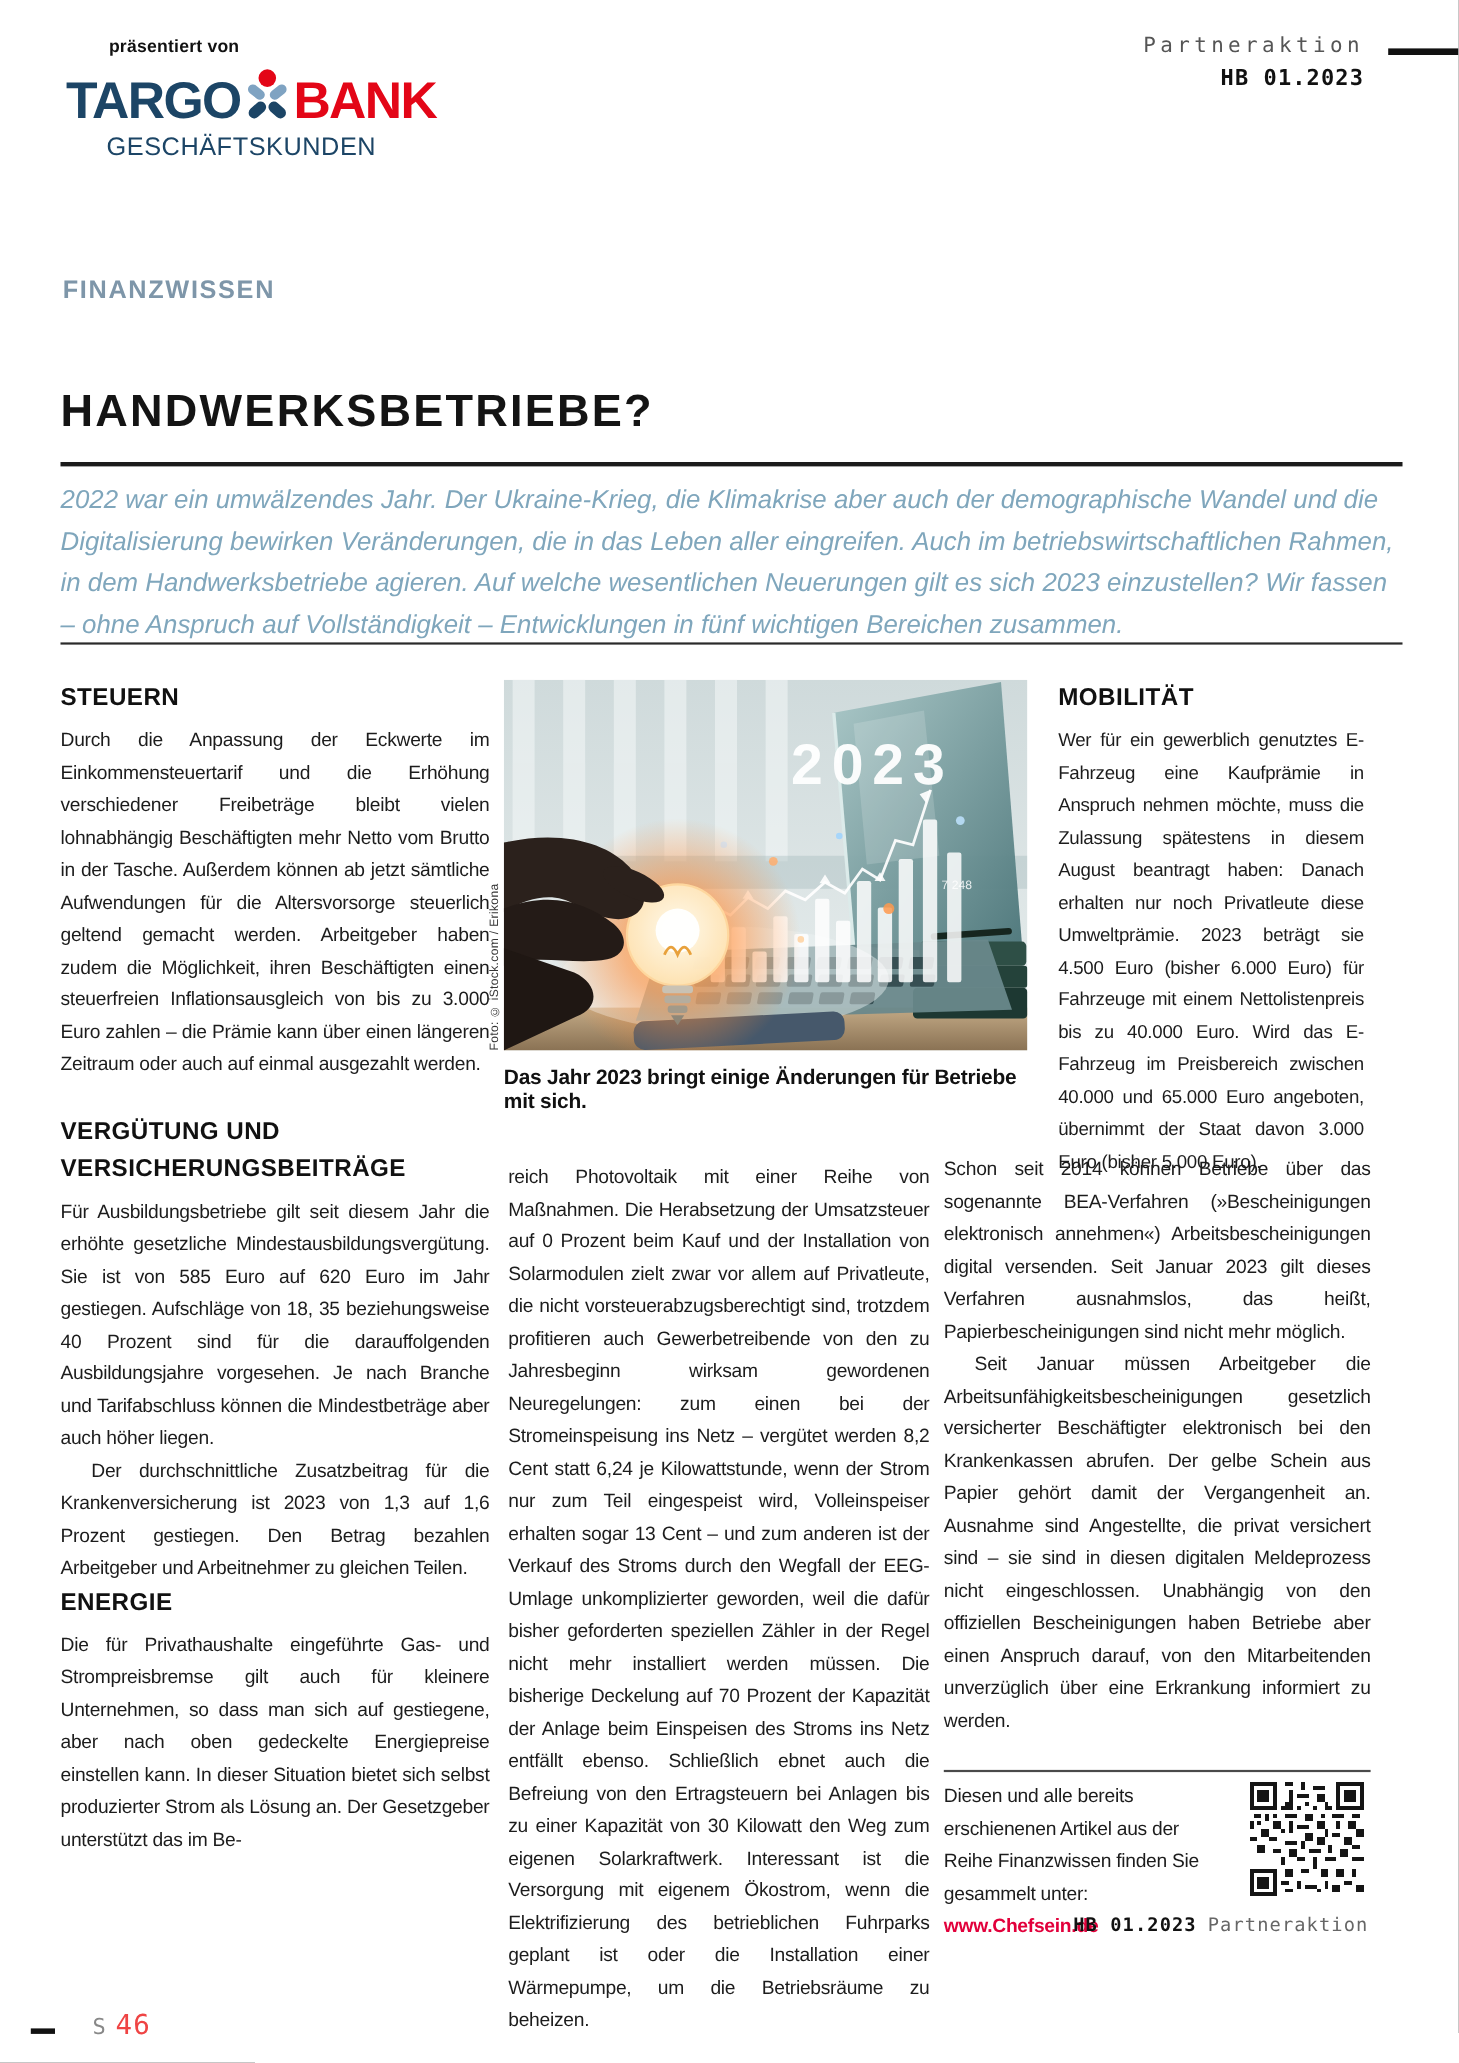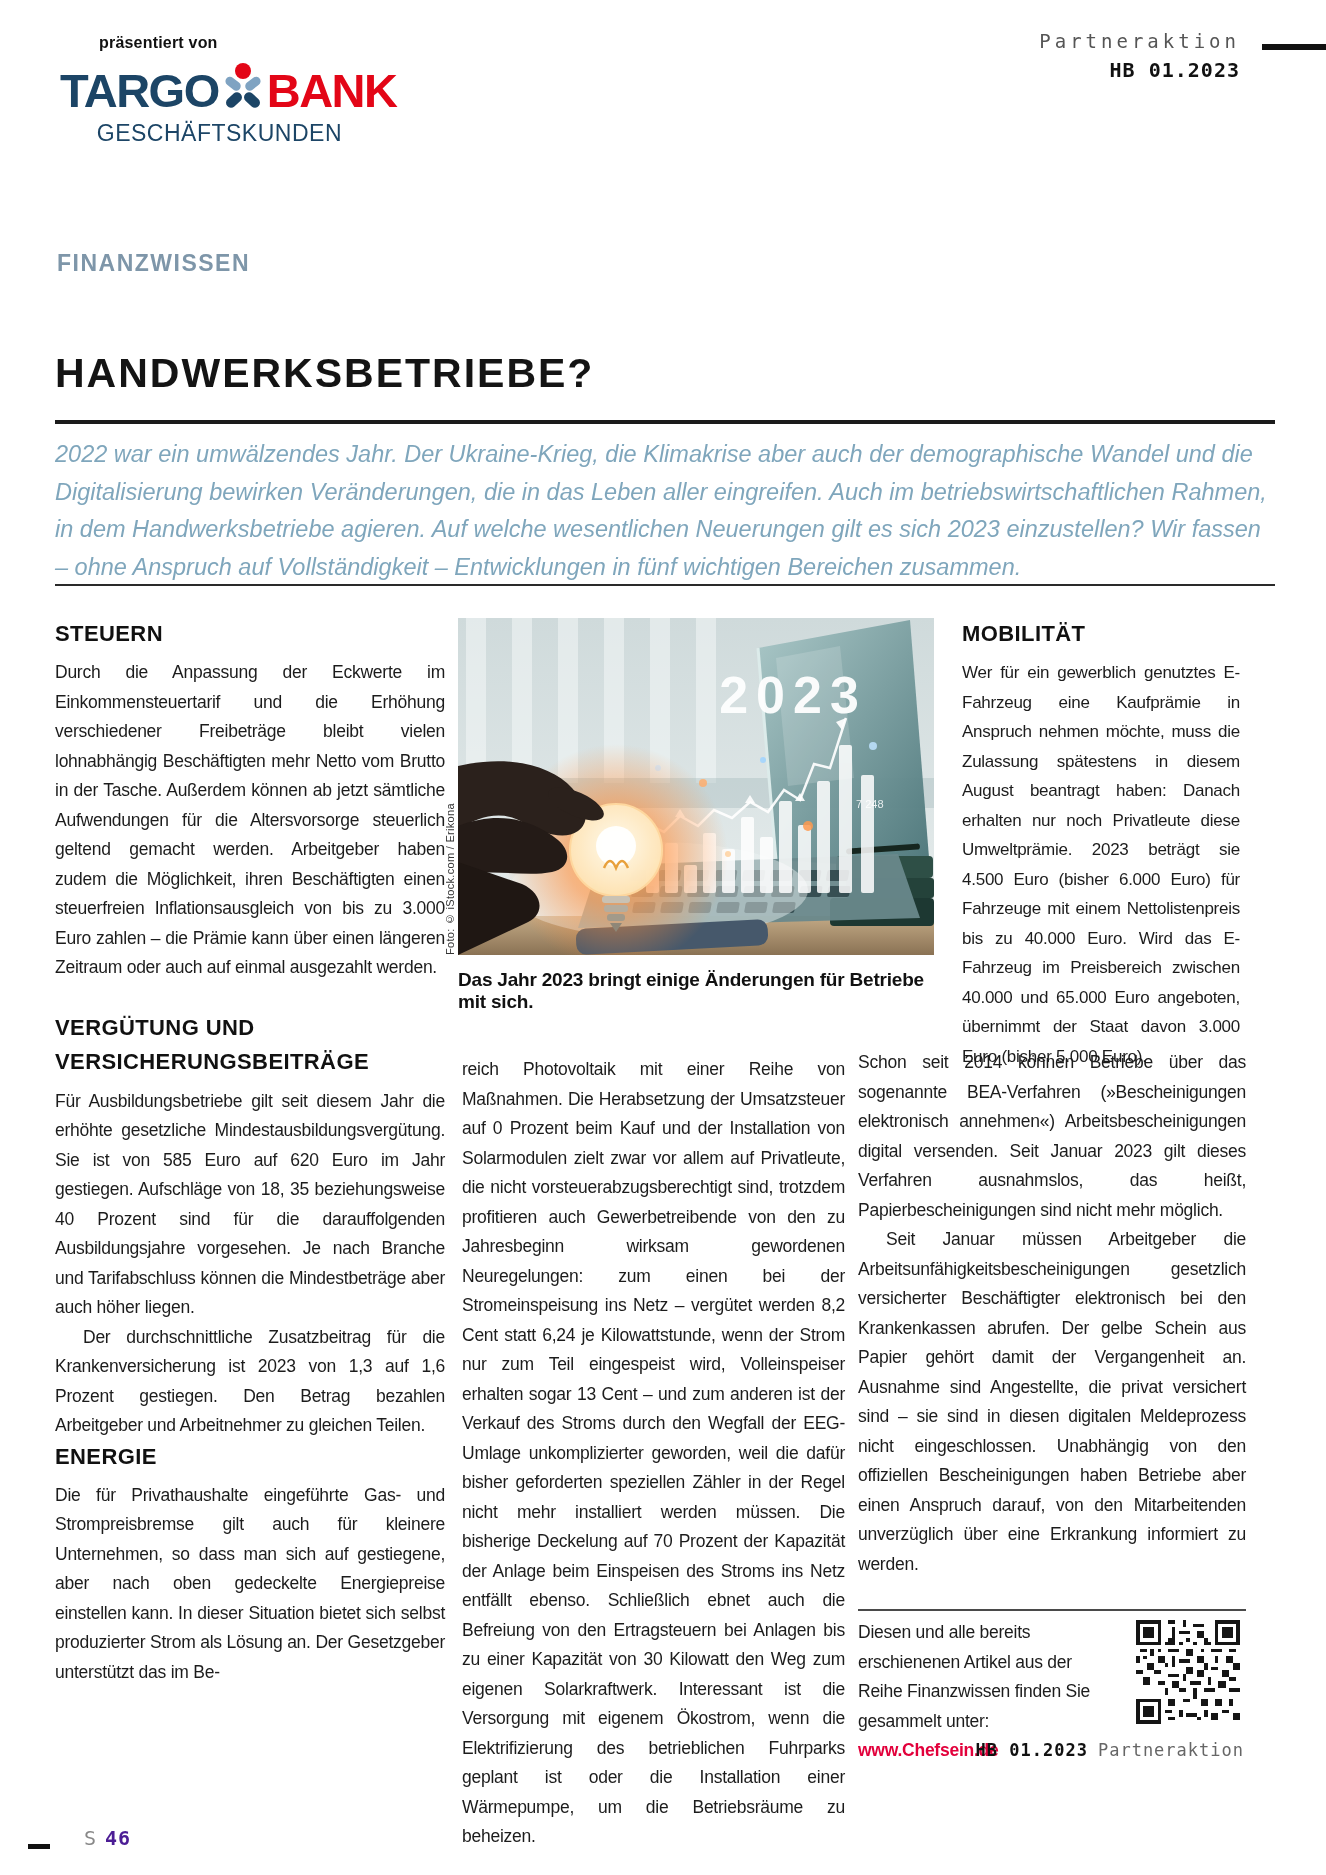--- a/index.html
+++ b/index.html
@@ -56,21 +56,21 @@
   
   .promo{margin-top:30px;border-top:2px solid #4a4a4a;padding-top:7px;display:flex;gap:16px;}
   .promo-text{width:262px;font-size:17.5px;line-height:29.5px;letter-spacing:-.25px;color:#1c1c1c;}
   .promo-link{color:#e2003b;font-weight:800;text-decoration:none;}
   .qr{width:104px;height:104px;flex:0 0 auto;margin-top:2px;}
 
   
   .foot-dash{position:absolute;left:28px;top:1844px;width:22px;height:5px;background:#111;}
   .foot-left{position:absolute;left:84px;top:1826px;font-family:"DejaVu Sans Mono",monospace;}
   .foot-left .s{font-size:20px;color:#888;}
-  .foot-left .n{font-size:20px;font-weight:700;color:#4c1d95;margin-left:9px;letter-spacing:1px;}
+  .foot-left .n{font-size:25px;font-weight:400;color:#ef4444;margin-left:9px;letter-spacing:1px;}
   .foot-right{position:absolute;right:82px;top:1740px;font-family:"DejaVu Sans Mono",monospace;font-size:17px;}
   .foot-right .issue{font-weight:700;color:#111;letter-spacing:1px;}
   .foot-right .label{color:#666;letter-spacing:1px;margin-left:10px;}
 </style>
 </head>
 <body>
 
 <div class="page">
 
   <div class="brand">

